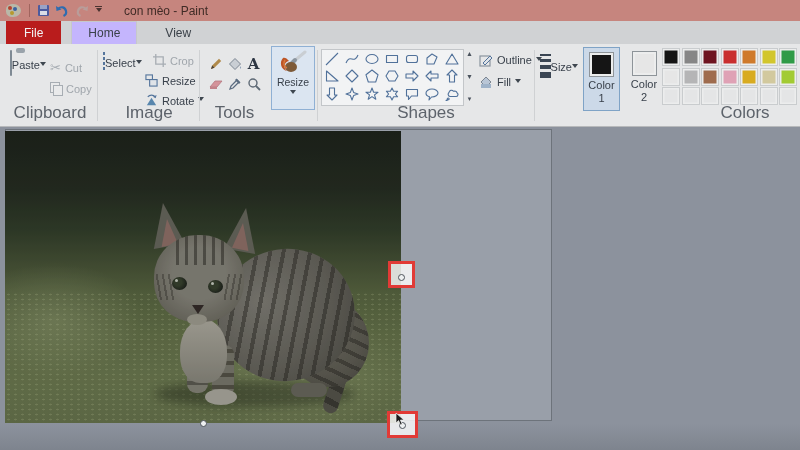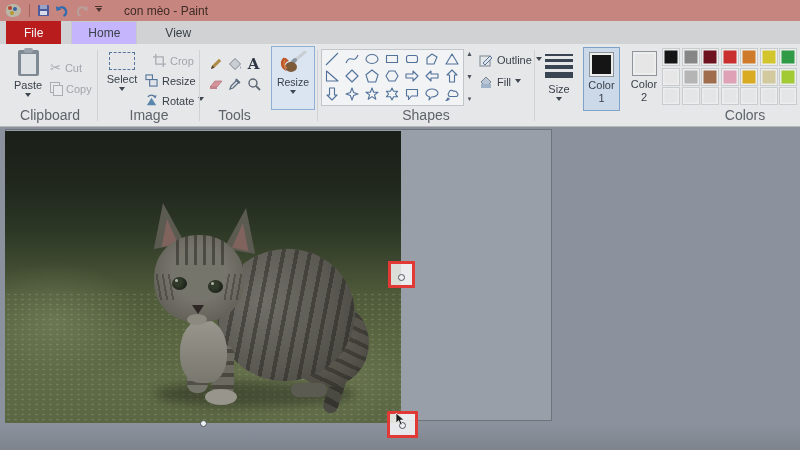--- a/index.html
+++ b/index.html
@@ -22,24 +22,24 @@
   .arrow-ic{width:14px;height:12px;}
   .title-text{margin-left:22px;font-size:12px;color:#402b26;}
   
   .tabrow{position:absolute;left:0;top:21px;width:800px;height:23px;background:#d0d2d4;display:flex;}
   .tab{padding:0 16px;font-size:12px;color:#3a4149;display:flex;align-items:center;}
   .tab.file{background:#b91c1c;color:#f2f4f6;margin-left:6px;padding:0 18px;}
   .tab.active{background:#c4b5fd;border:1px solid #c6c8ca;border-bottom:none;}
   
   .ribbon{position:absolute;left:0;top:44px;width:800px;height:82px;background:#e6e7e8;
           border-bottom:1px solid #b7b9bb;}
-  .group-label{position:absolute;bottom:3px;width:100%;text-align:center;font-size:14px;color:#5d636b;}
+  .group-label{position:absolute;bottom:3px;width:100%;text-align:center;font-size:17px;color:#5d636b;}
   .rdiv{position:absolute;top:6px;bottom:5px;width:1px;background:#cfd1d3;}
   .group{position:absolute;top:0;height:82px;}
-  .bigbtn{position:absolute;display:flex;flex-direction:column;align-items:center;font-size:11px;color:#39414b;}
+  .bigbtn{position:absolute;display:flex;flex-direction:row;align-items:center;font-size:11px;color:#39414b;}
   .caret{width:0;height:0;border:3px solid transparent;border-top:4px solid #3f4750;margin-top:2px;}
   .smallrow{position:absolute;display:flex;align-items:center;gap:4px;font-size:11px;color:#39414b;white-space:nowrap;}
   .dis{color:#a0a6ac;}
   
   .clipboard-ic{width:21px;height:26px;background:#7f8a94;border-radius:2px;position:relative;margin-bottom:3px;}
   .clipboard-ic:before{content:"";position:absolute;left:3px;top:4px;right:3px;bottom:2px;background:#dfe2e4;}
   .clipboard-ic:after{content:"";position:absolute;left:6px;top:-2px;width:9px;height:5px;background:#9aa3ab;border-radius:2px;}
   .copy-ic{width:12px;height:13px;position:relative;}
   .copy-ic:before,.copy-ic:after{content:"";position:absolute;width:8px;height:9px;border:1px solid #a7adb3;background:#e9eaeb;}
   .copy-ic:before{left:0;top:0;} .copy-ic:after{left:3px;top:3px;}

